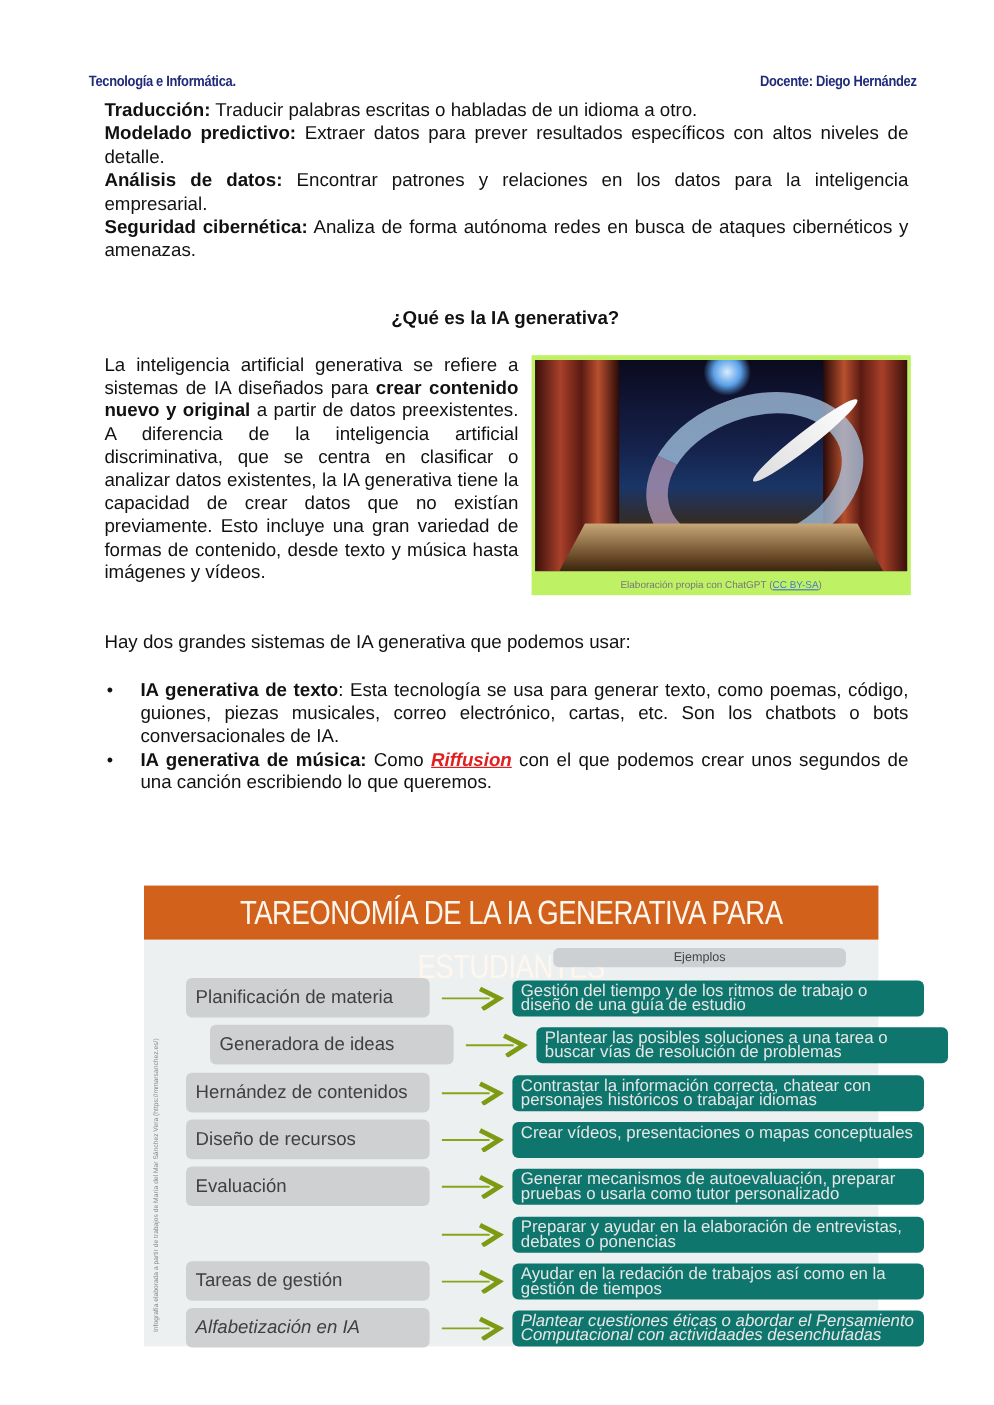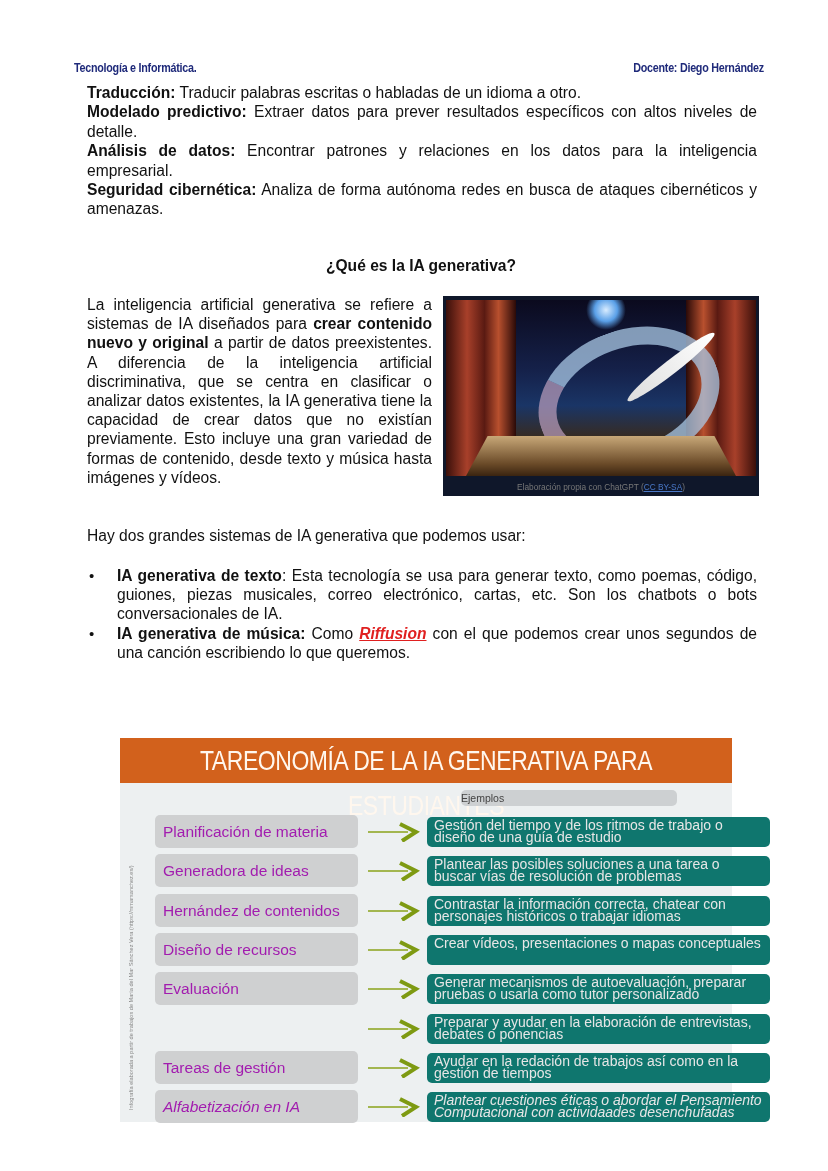--- a/index.html
+++ b/index.html
@@ -11,21 +11,21 @@
   .hdr.right { right: 64px; transform-origin: right center; }
 
   .body-text { position: absolute; left: 87px; width: 670px; font-size: 15.6px; line-height: 19.4px; text-align: justify; }
   .body-text p { margin: 0; }
   .body-text b { font-weight: bold; }
 
   .heading { position: absolute; top: 257px; left: 0; width: 828px; text-align: center; font-weight: bold; font-size: 15.6px; padding-left: 14px; box-sizing: border-box;}
 
   .intro { position: absolute; left: 87px; top: 295px; width: 345px; font-size: 15.6px; line-height: 19.2px; text-align: justify; }
 
-  .figure { position: absolute; left: 443px; top: 296px; width: 316px; height: 200px; background: #0f172a; }
+  .figure { position: absolute; left: 443px; top: 296px; width: 316px; height: 200px; background: #bef264; }
   .pic { position: absolute; left: 3px; top: 4px; width: 310px; height: 176px; overflow: hidden;
          background: linear-gradient(180deg, #0b0a1e 0%, #15214a 40%, #1a3566 60%, #3a2a1a 80%, #2a1a10 100%); }
   .pic .curtain-l { position: absolute; left: 0; top: 0; width: 70px; height: 176px;
          background: linear-gradient(90deg, #3a0f0a, #a8402a 30%, #5a1a12 55%, #b8502e 75%, #2a0a08); }
   .pic .curtain-r { position: absolute; right: 0; top: 0; width: 70px; height: 176px;
          background: linear-gradient(90deg, #2a0a08, #b8502e 25%, #5a1a12 45%, #a8402a 70%, #3a0f0a); }
   .pic .glow { position: absolute; left: 140px; top: -10px; width: 40px; height: 40px; border-radius: 50%;
          background: radial-gradient(circle, #d8ecff 0%, #5aa0e8 40%, rgba(30,60,140,0) 70%); }
   .pic .ribbon { position: absolute; left: 90px; top: 30px; width: 150px; height: 100px; border-radius: 50%;
          border: 18px solid rgba(170,200,230,0.75); border-left-color: rgba(190,160,190,0.7); transform: rotate(-20deg); }
@@ -42,28 +42,28 @@
   .bullets li { position: relative; padding-left: 30px; font-size: 15.6px; line-height: 19.2px; text-align: justify; }
   .bullets li::before { content: "•"; position: absolute; left: 2px; top: 0; font-size: 15px; }
   .bullets a { color: #e02020; font-weight: bold; font-style: italic; text-decoration: underline; }
 
   
   .info { position: absolute; left: 120px; top: 738px; width: 612px; height: 384px; background: #edf0f1; }
   .info-title { position: absolute; left: 0; top: 0; width: 612px; height: 45px; background: #d2611c; color: #fff7ee;
          font-family: "Liberation Sans Narrow", "Liberation Sans", sans-serif; font-size: 28px; line-height: 45px;
          text-align: center; letter-spacing: -0.5px; }
   .info-title span { display: inline-block; transform: scaleX(0.82); }
-  .ejemplos { position: absolute; left: 341px; top: 52px; width: 216px; height: 16px; background: #cdd0d2; border-radius: 5px;
-         font-size: 10.5px; line-height: 16px; color: #444; }
+  .ejemplos { position: absolute; left: 341px; top: 52px; width: 244px; height: 16px; background: #cdd0d2; border-radius: 5px;
+         font-size: 10.5px; line-height: 16px; text-align: center; color: #444; }
   .side-credit { position: absolute; left: -2px; top: 72px; width: 20px; height: 300px; }
   .side-credit span { position: absolute; left: 10px; top: 300px; white-space: nowrap; transform-origin: left top; transform: rotate(-90deg);
          font-size: 5.6px; color: #888; }
   .row { position: absolute; left: 0; width: 612px; height: 33px; }
   .cat { position: absolute; left: 35px; top: 0; width: 203px; height: 33px; background: #cfd0d1; border-radius: 5px;
-         font-size: 15.5px; line-height: 33px; color: #a21caf; padding-left: 8px; box-sizing: border-box; white-space: nowrap; }
+         font-size: 15.5px; line-height: 33px; color: #404040; padding-left: 8px; box-sizing: border-box; white-space: nowrap; }
   .arrow { position: absolute; left: 248px; top: 7px; width: 52px; height: 20px; }
   .ex { position: absolute; left: 307px; top: 2px; width: 343px; height: 30px; background: #0f766e; border-radius: 5px;
          color: #e6e6e6; font-size: 14px; line-height: 11.5px; padding: 3px 7px; box-sizing: border-box; }
 </style>
 </head>
 <body>
 
 <div class="hdr left">Tecnología e Informática.</div>
 <div class="hdr right">Docente: Diego Hernández</div>
 
@@ -106,21 +106,21 @@
 
   <div id="rows">
       <div class="row" style="top: 77px;">
     <div class="cat">Planificación de materia</div>
     <svg class="arrow" viewBox="0 0 52 20">
       <line x1="0" y1="10" x2="40" y2="10" stroke="#8aa31a" stroke-width="1.6"></line>
       <path d="M32 2 L48 10 L34 19" fill="none" stroke="#7e9a12" stroke-width="4" stroke-linejoin="miter"></path>
     </svg>
     <div class="ex">Gestión del tiempo y de los ritmos de trabajo o diseño de una guía de estudio</div>
   </div>
-      <div class="row" style="top: 116px;">
+      <div class="row" style="top: 116px; margin-left: 20px;">
     <div class="cat">Generadora de ideas</div>
     <svg class="arrow" viewBox="0 0 52 20">
       <line x1="0" y1="10" x2="40" y2="10" stroke="#8aa31a" stroke-width="1.6"></line>
       <path d="M32 2 L48 10 L34 19" fill="none" stroke="#7e9a12" stroke-width="4" stroke-linejoin="miter"></path>
     </svg>
     <div class="ex">Plantear las posibles soluciones a una tarea o buscar vías de resolución de problemas</div>
   </div>
       <div class="row" style="top: 156px;">
     <div class="cat">Hernández de contenidos</div>
     <svg class="arrow" viewBox="0 0 52 20">

